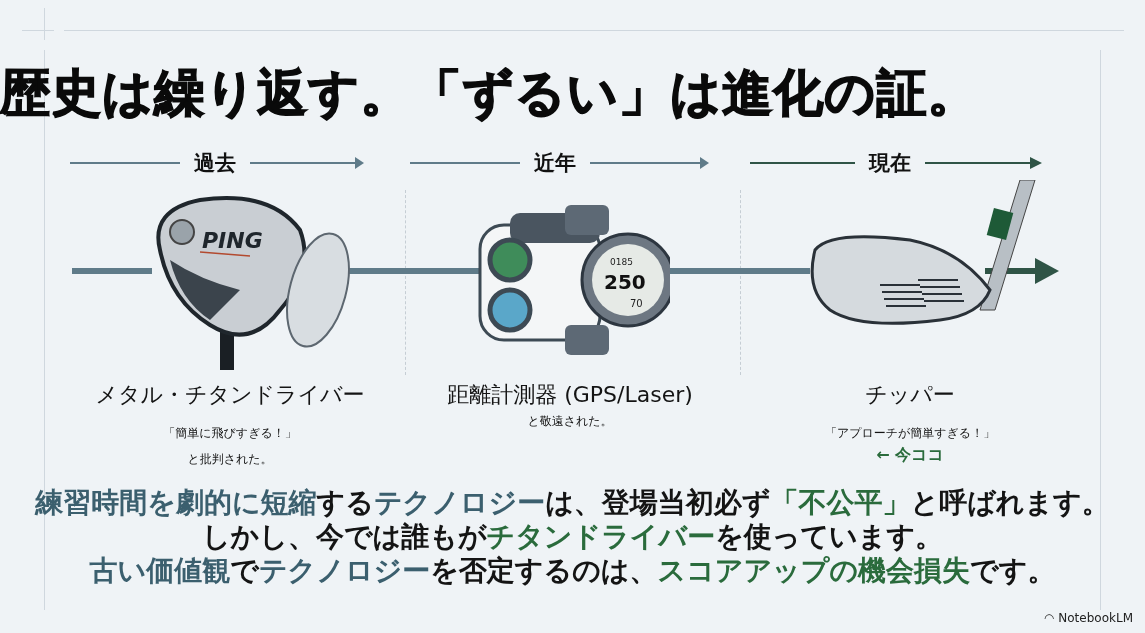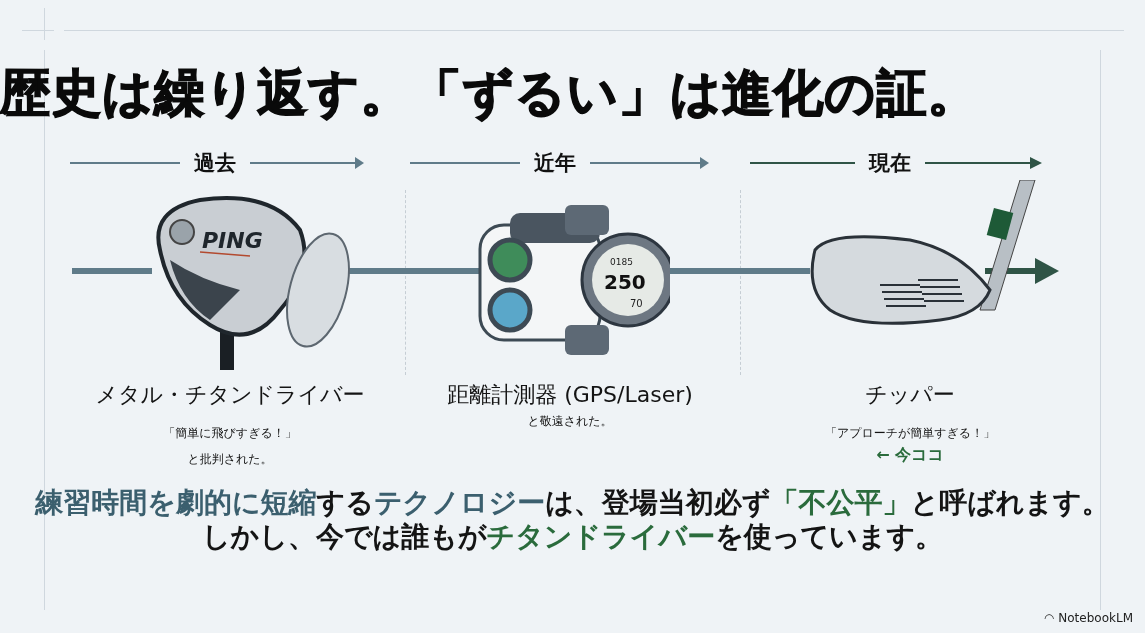--- a/index.html
+++ b/index.html
@@ -129,18 +129,21 @@
   <div class="here">← 今ココ</div>
 </div>
 
 <div class="summary">
   <div>
     <span class="c-blue">練習時間を劇的に短縮</span><span>する</span><span class="c-blue">テクノロジー</span><span>は、登場当初必ず</span><span class="c-green">「不公平」</span><span>と呼ばれます。</span>
   </div>
   <div>
     <span>しかし、今では誰もが</span><span class="c-green">チタンドライバー</span><span>を使っています。</span>
   </div>
+  <div>
+    <span class="c-blue">古い価値観</span><span>で</span><span class="c-blue">テクノロジー</span><span>を否定するのは、</span><span class="c-green">スコアアップの機会損失</span><span>です。</span>
+  </div>
 </div>
 
 <div class="badge">
   <span>◠</span>
   <span>NotebookLM</span>
 </div>
 
 </body></html>

